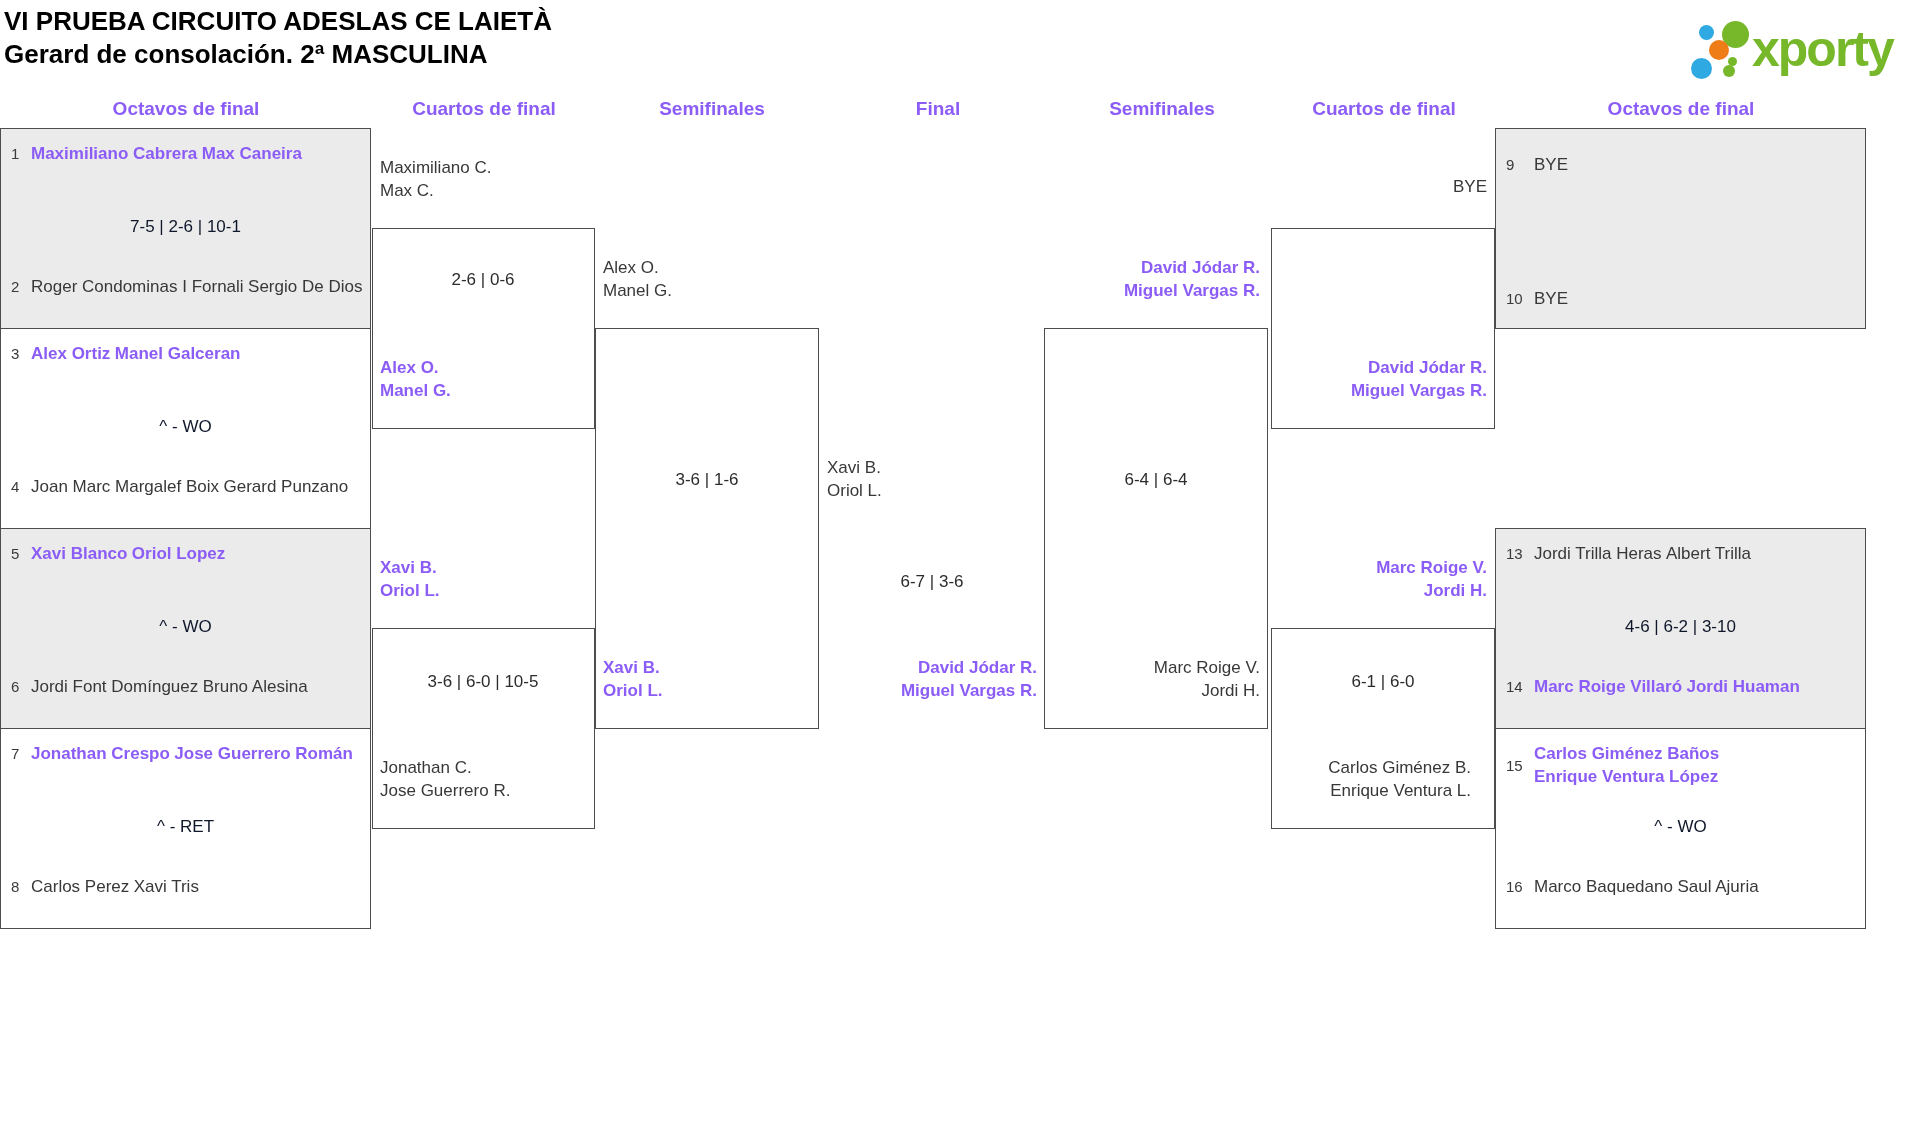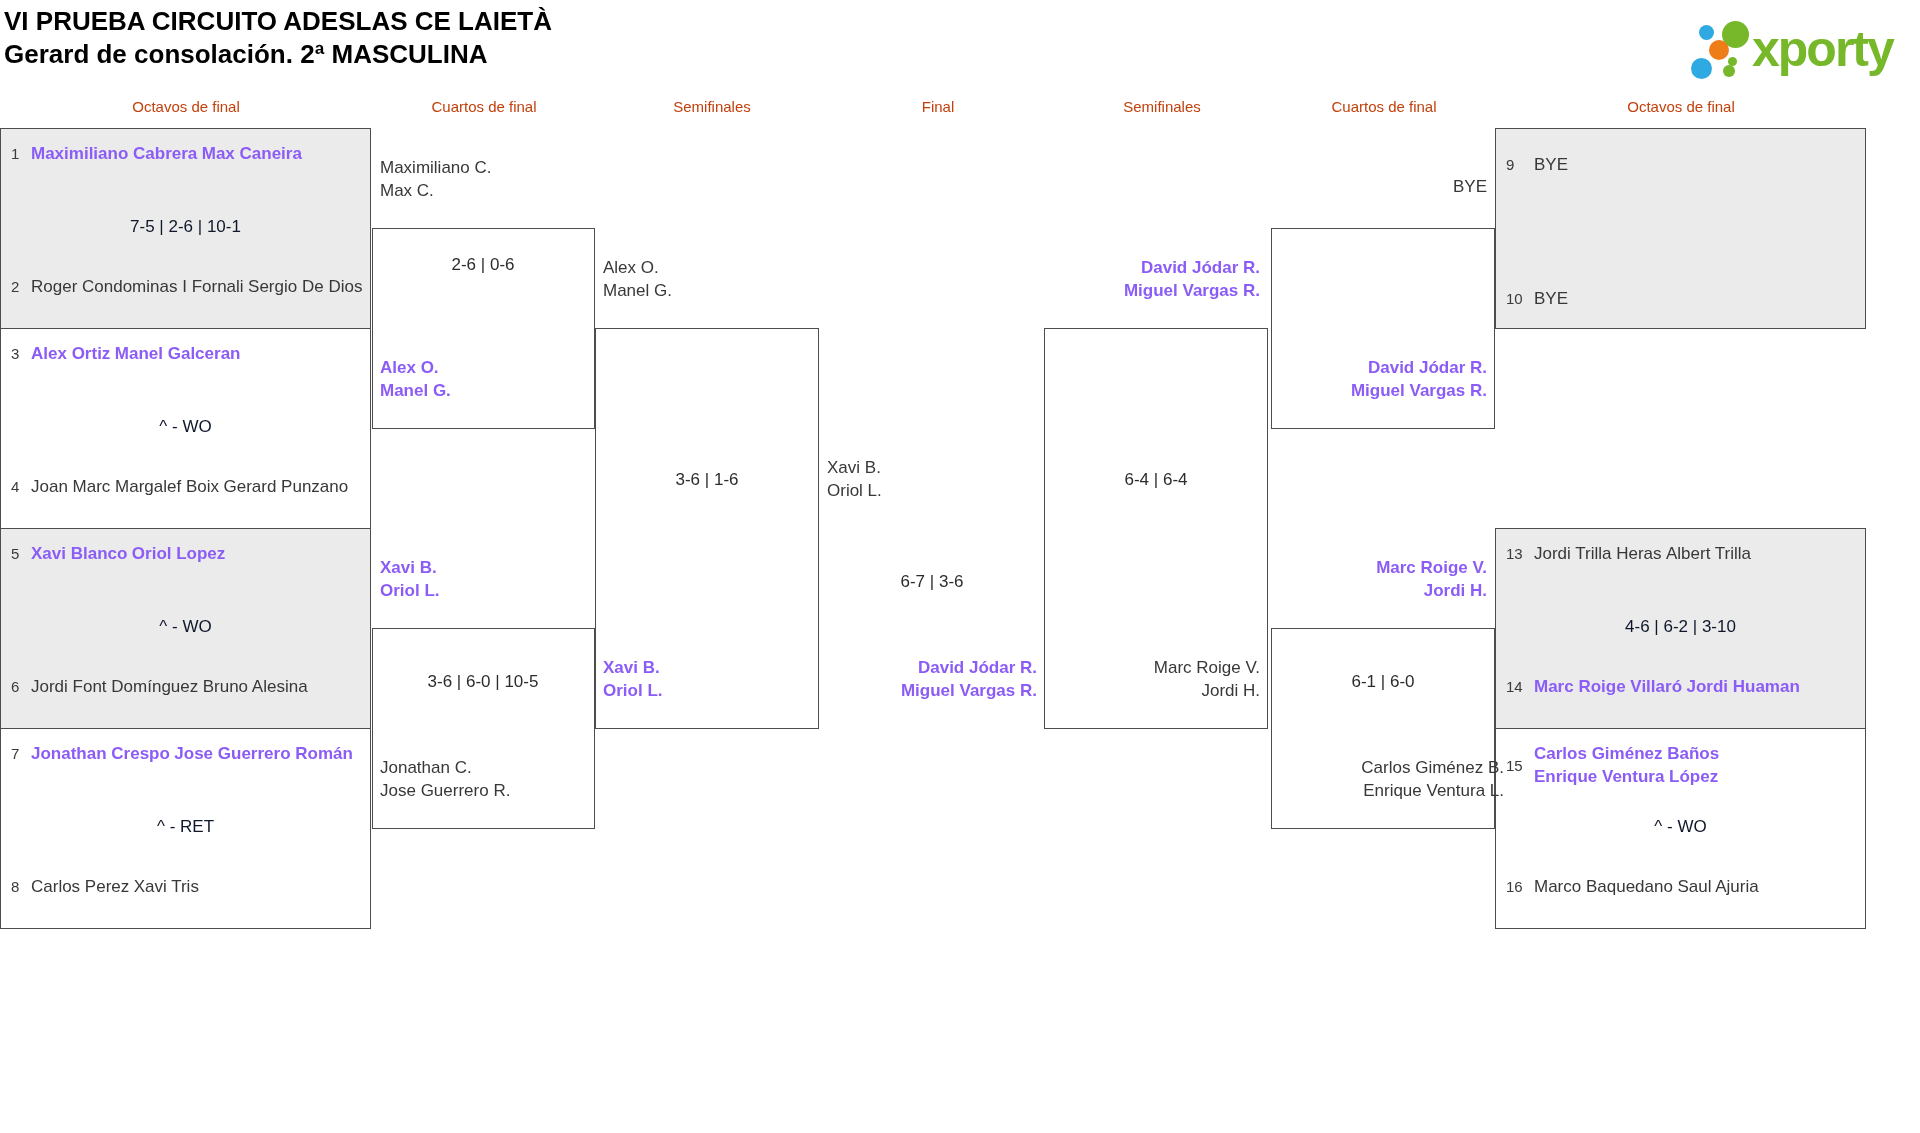--- a/index.html
+++ b/index.html
@@ -5,21 +5,21 @@
   html,body{margin:0;padding:0;background:#fff;}
   .stage{position:relative;width:1920px;height:1133px;background:#fff;overflow:hidden;
          font-family:"Liberation Sans",sans-serif;color:#1a1a1a;}
   
   .title{position:absolute;left:4px;top:5px;font-size:26px;font-weight:700;line-height:33px;color:#000;}
   
   .logo{position:absolute;left:1688px;top:4px;width:228px;height:64px;margin-top:12px;}
   .dot{position:absolute;border-radius:50%;}
   .logo-text{position:absolute;left:64px;top:4px;font-size:50px;font-weight:700;letter-spacing:-2px;color:#76b82a;}
   
-  .rh{position:absolute;top:98px;transform:translateX(-50%);font-size:15px;font-weight:400;color:#c2410c;white-space:nowrap;}
+  .rh{position:absolute;top:98px;transform:translateX(-50%);font-size:19px;font-weight:700;color:#8b5cf6;white-space:nowrap;}
   
   .obox{position:absolute;width:371px;height:201px;border:1px solid #4d4d4d;box-sizing:border-box;background:#fff;}
   .obox.shade{background:#ebebeb;}
   .obox .team{position:absolute;left:10px;right:6px;display:flex;align-items:center;gap:4px;}
   .obox .ttop{top:13px;}
   .obox .tbot{top:146px;}
   .obox.byebox .ttop{top:24px;}
   .obox.byebox .tbot{top:158px;}
   .seed{flex:0 0 16px;font-size:15px;color:#3a3a3a;}
   .obox.rt .seed{flex:0 0 24px;}
@@ -202,21 +202,21 @@
     <span class="tl">Manel G.</span>
   </div>
   <div class="slot w" style="left:380px;top:556px">
     <span class="tl">Xavi B.</span>
     <span class="tl">Oriol L.</span>
   </div>
   <div class="slot" style="left:380px;top:756px">
     <span class="tl">Jonathan C.</span>
     <span class="tl">Jose Guerrero R.</span>
   </div>
-  <div class="rscore" style="left:483px;top:255px">2-6 | 0-6</div>
+  <div class="rscore" style="left:483px;top:270px">2-6 | 0-6</div>
   <div class="rscore" style="left:483px;top:672px">3-6 | 6-0 | 10-5</div>
 
   <div class="slot" style="left:603px;top:256px">
     <span class="tl">Alex O.</span>
     <span class="tl">Manel G.</span>
   </div>
   <div class="slot w" style="left:603px;top:656px">
     <span class="tl">Xavi B.</span>
     <span class="tl">Oriol L.</span>
   </div>
@@ -246,19 +246,19 @@
     <span class="tl">BYE</span>
   </div>
   <div class="slot ra w" style="right:433px;top:356px">
     <span class="tl">David Jódar R.</span>
     <span class="tl">Miguel Vargas R.</span>
   </div>
   <div class="slot ra w" style="right:433px;top:556px">
     <span class="tl">Marc Roige V.</span>
     <span class="tl">Jordi H.</span>
   </div>
-  <div class="slot ra" style="right:416px;top:756px">
+  <div class="slot ra" style="right:449px;top:756px">
     <span class="tl">Carlos Giménez B.</span>
     <span class="tl">Enrique Ventura L.</span>
   </div>
   <div class="rscore" style="left:1383px;top:672px">6-1 | 6-0</div>
 
 </div>
 
 </body></html>

